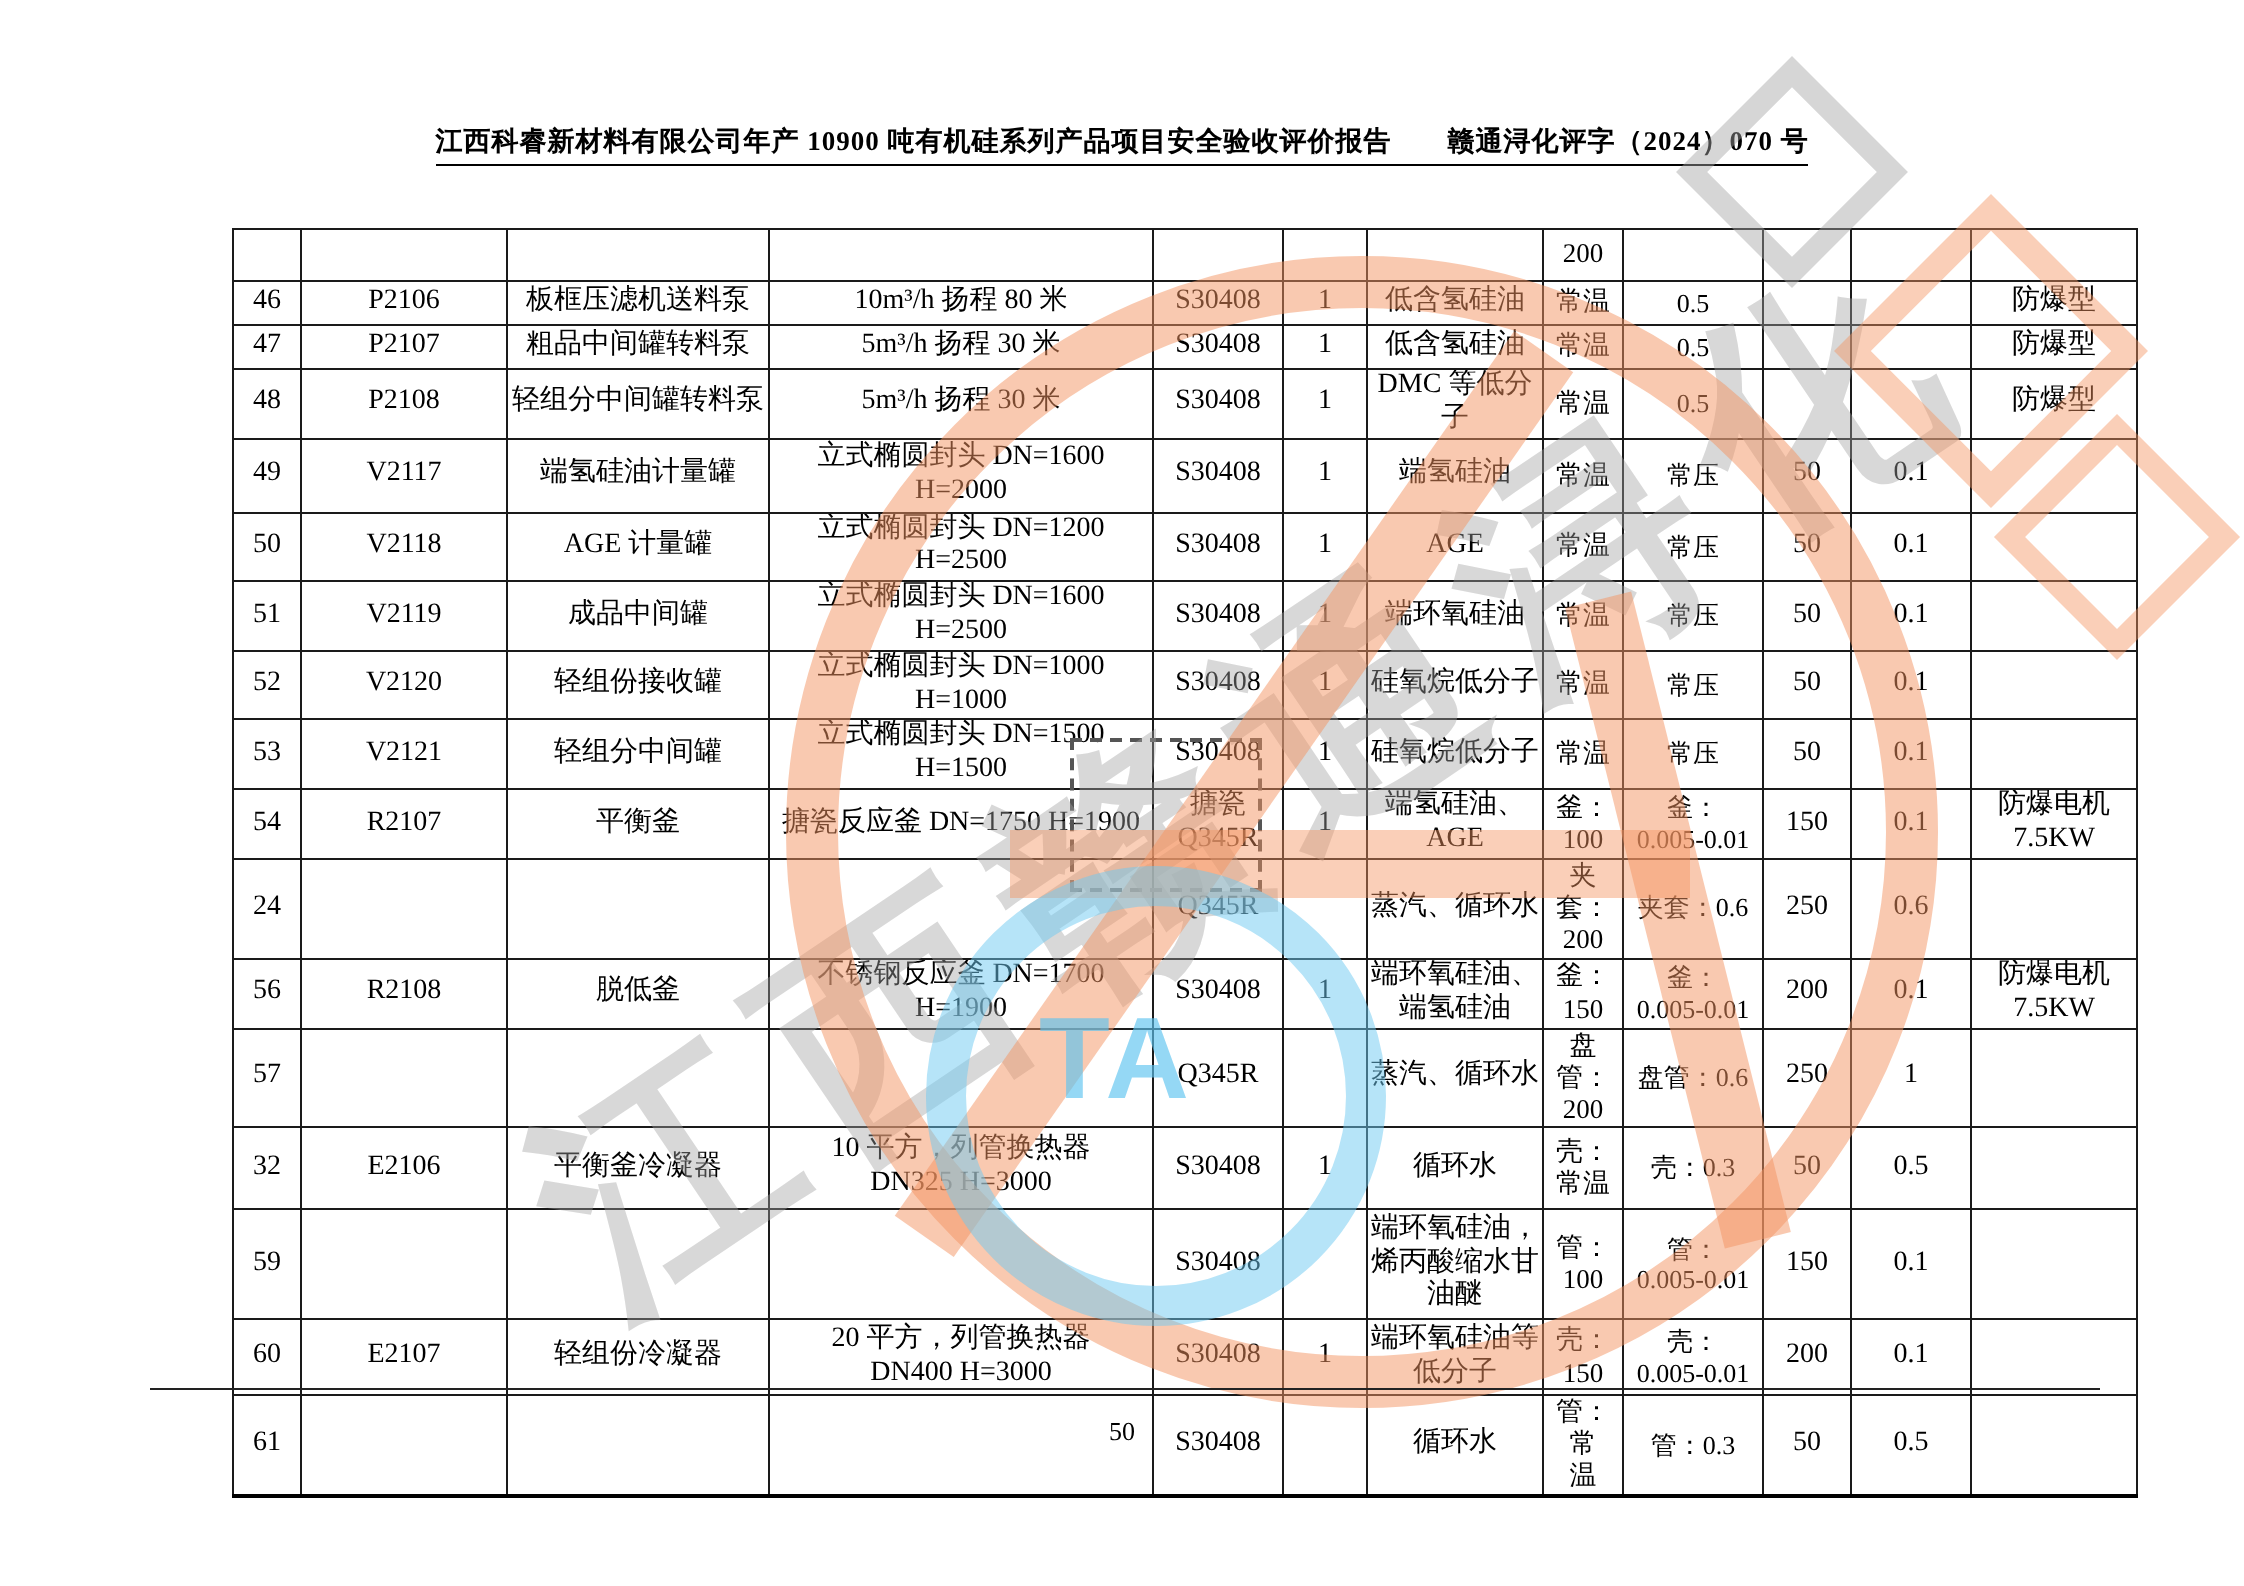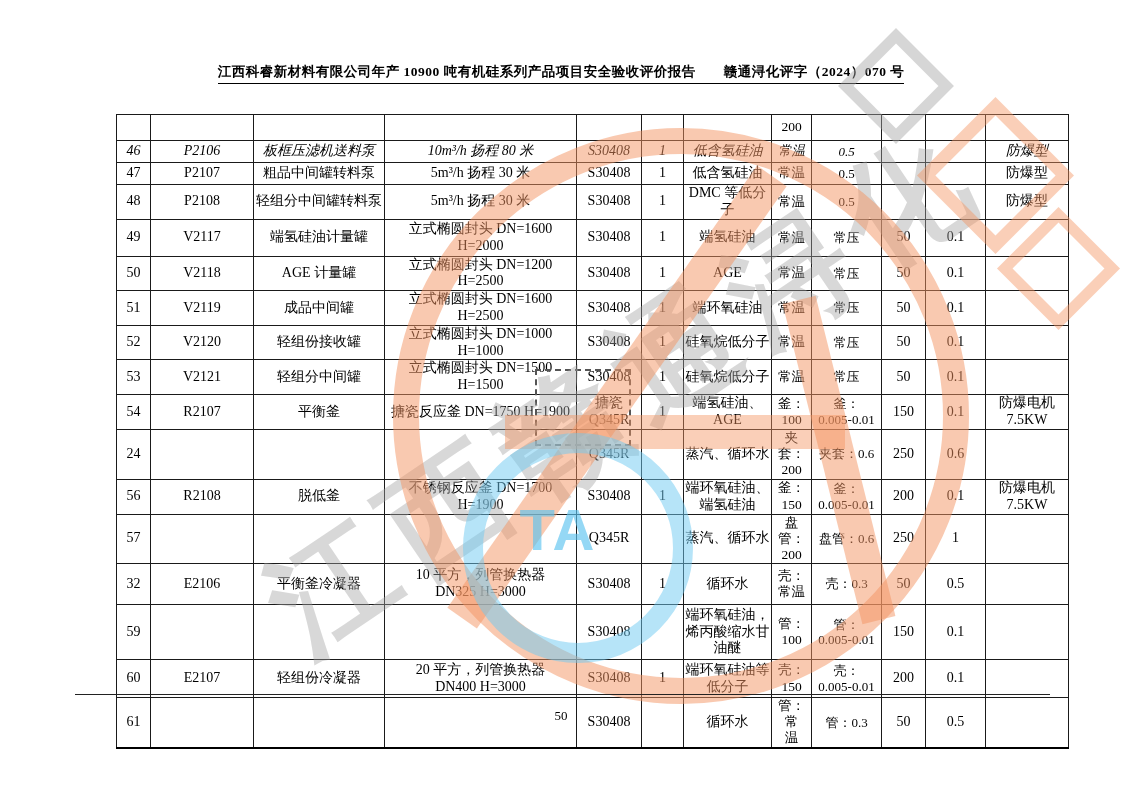--- a/index.html
+++ b/index.html
@@ -131,21 +131,21 @@
           <td></td>
           <td></td>
           <td></td>
           <td></td>
           <td>200</td>
           <td></td>
           <td></td>
           <td></td>
           <td></td>
         </tr>
-        <tr style="height: 22px; font-style: italic;">
+        <tr style="height: 22px;">
           <td>46</td>
           <td>P2106</td>
           <td>板框压滤机送料泵</td>
           <td>10m³/h 扬程 80 米</td>
           <td>S30408</td>
           <td>1</td>
           <td>低含氢硅油</td>
           <td>常温</td>
           <td>0.5</td>
           <td></td>

